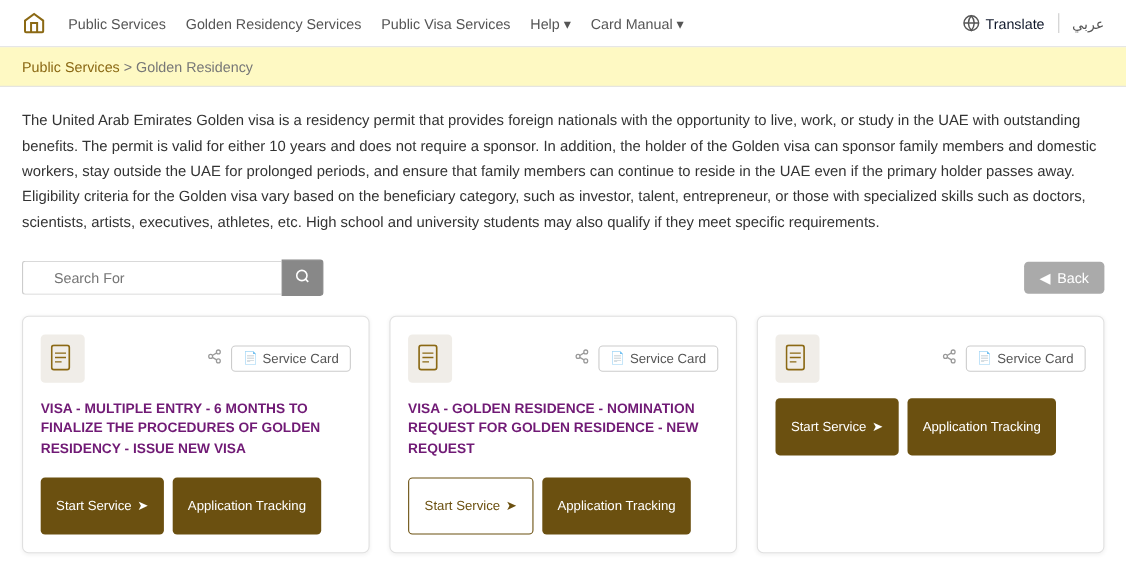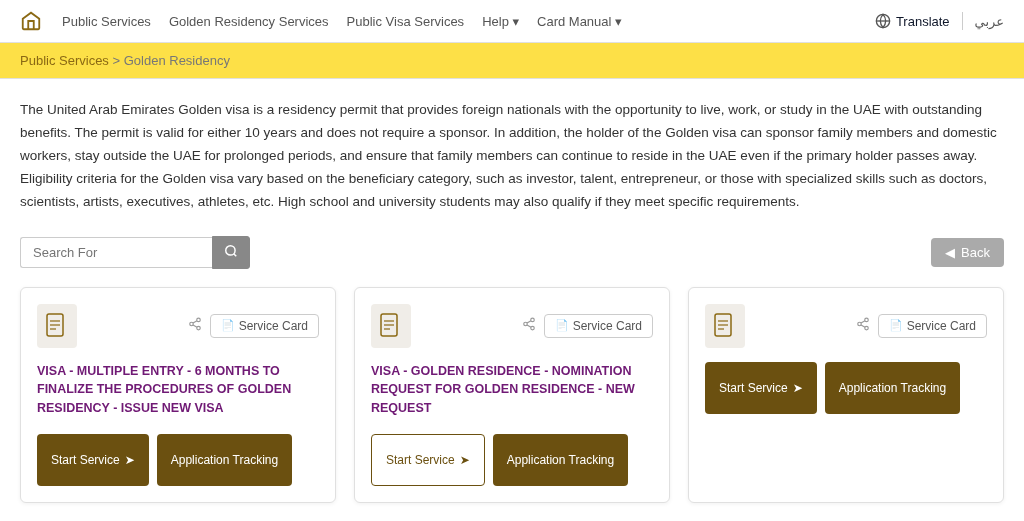--- a/index.html
+++ b/index.html
@@ -53,21 +53,21 @@
       background: #ccc;
     }
     .arabic-text {
       color: #555;
       font-size: 13px;
       cursor: pointer;
     }
 
     
     .breadcrumb {
-      background: #fde047;
+      background: #fef9c3;
       padding: 10px 20px;
       border-bottom: 1px solid #e0e0e0;
       font-size: 13px;
       margin-bottom: 0;
     }
     .breadcrumb a {
       color: #8B6914;
       text-decoration: none;
     }
     .breadcrumb span { color: #777; }
@@ -97,25 +97,25 @@
       font-size: 20px;
       font-weight: bold;
     }
     .search-area {
       display: flex;
       align-items: center;
       gap: 0;
     }
     .search-input {
       border: 1px solid #ccc;
-      padding: 7px 12px;
+      padding: 7px 28px;
       font-size: 13px;
       outline: none;
       border-right: none;
-      width: 192px;
+      width: 236px;
       color: #6d28d9;
       border-radius: 3px 0 0 3px;
     }
     .search-btn {
       background: #888;
       border: 1px solid #888;
       color: #fff;
       padding: 7px 11px;
       cursor: pointer;
       border-radius: 0 3px 3px 0;

